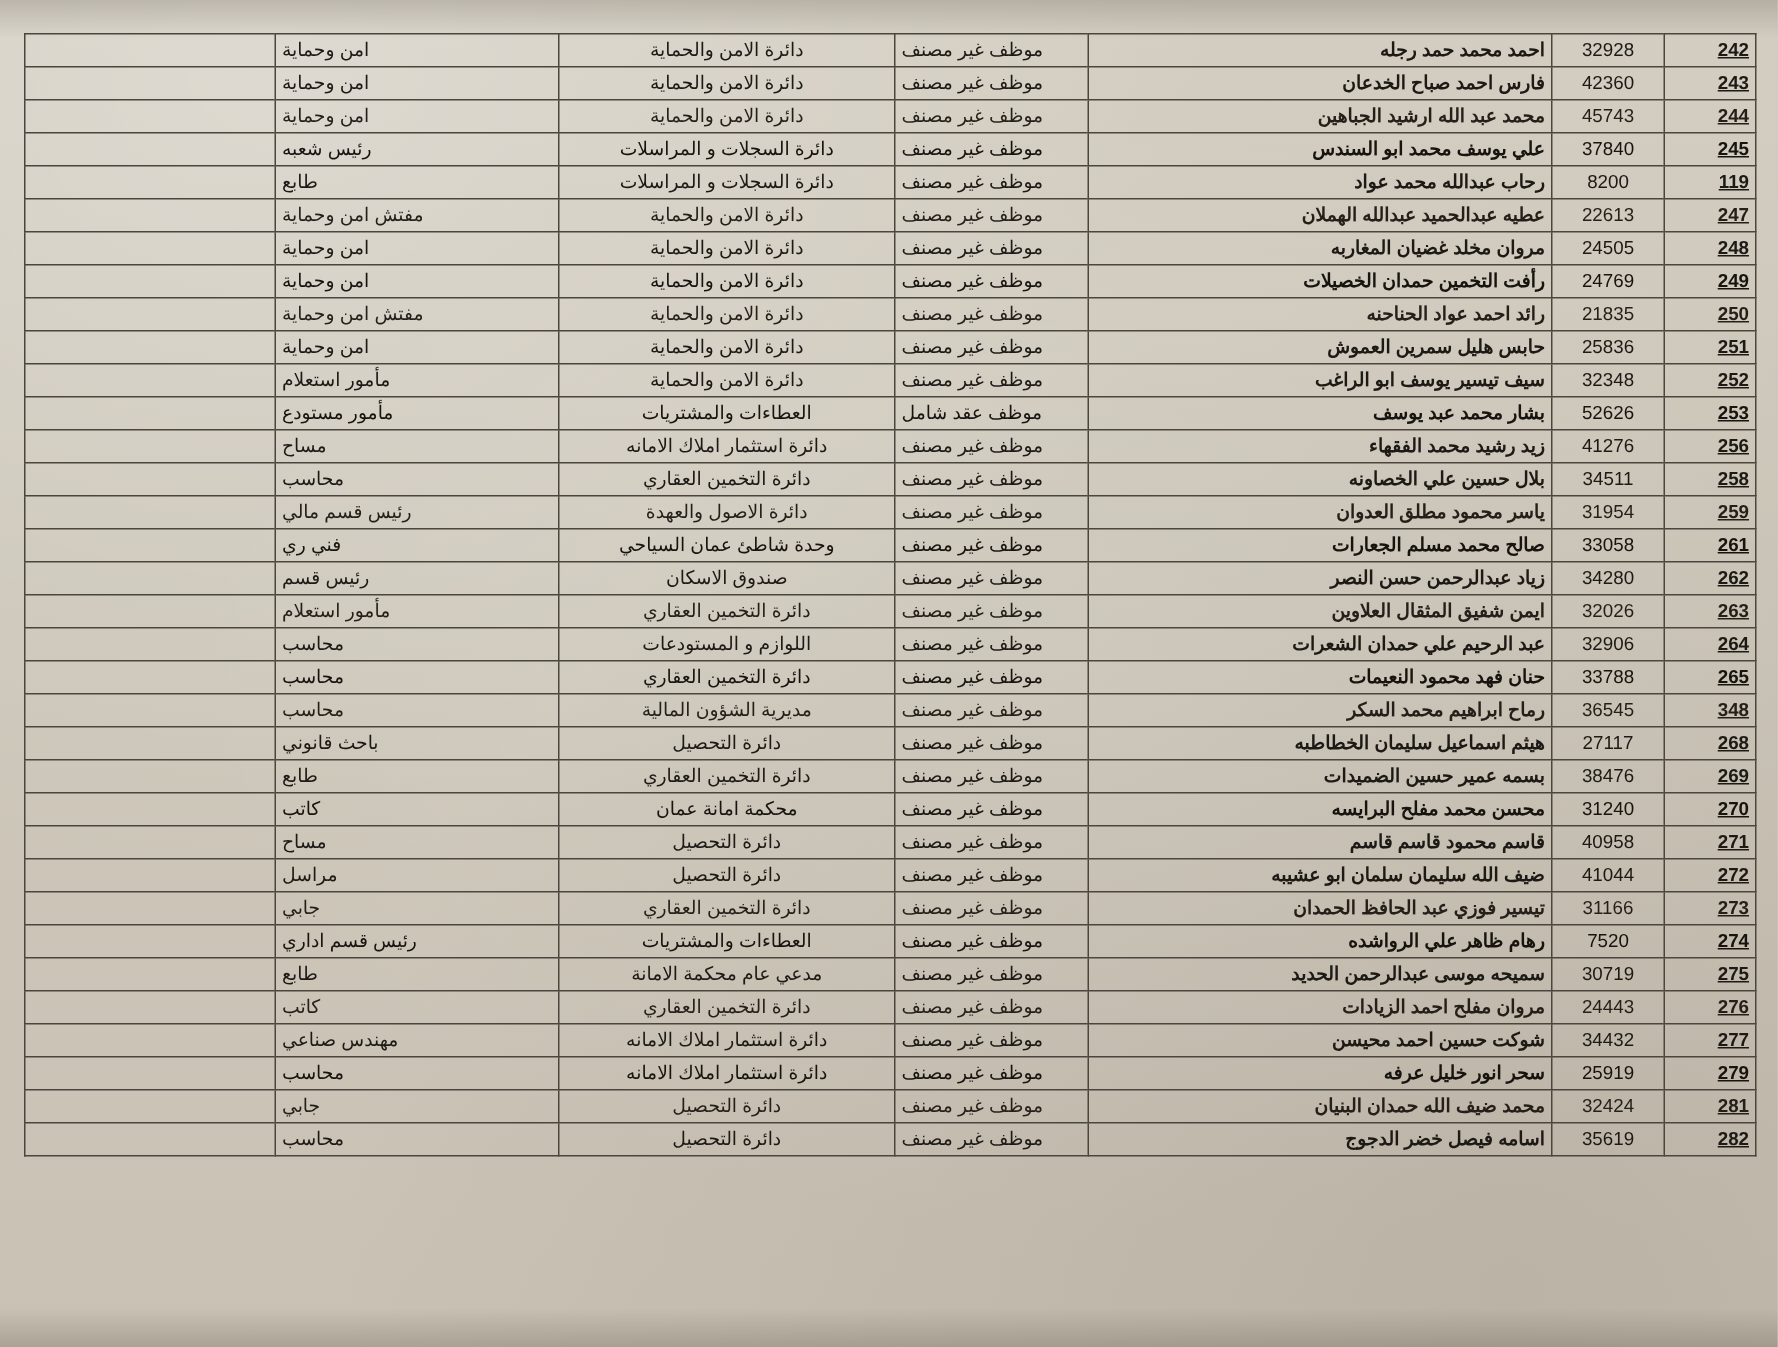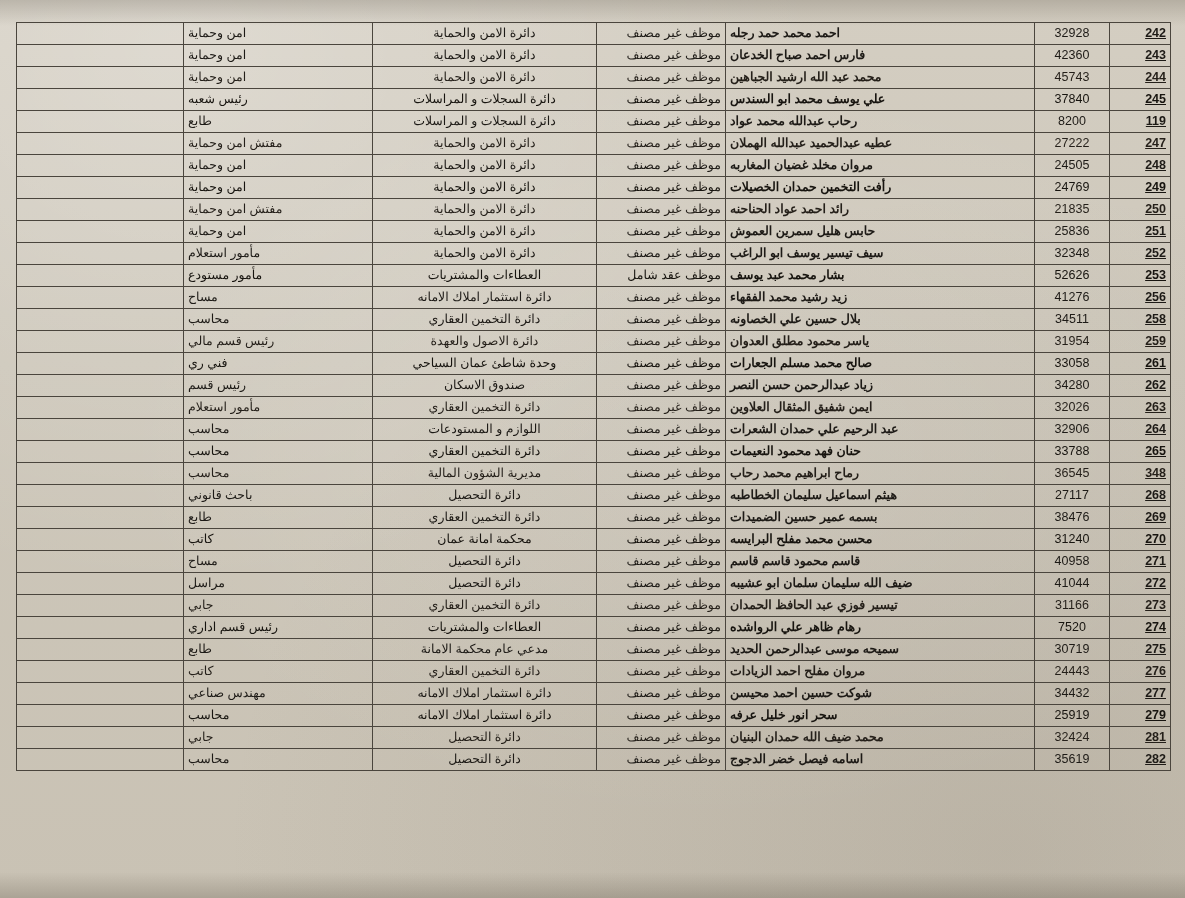--- a/index.html
+++ b/index.html
@@ -62,26 +62,26 @@
     text-decoration: underline;
   }
   td.c-num {
     width: 66px;
     text-align: center;
     font-size: 13px;
     margin-top: 48px;
   }
   td.c-name {
     width: 300px;
-    text-align: left;
+    text-align: right;
     font-weight: bold;
   }
   td.c-cat {
     width: 120px;
-    text-align: right;
+    text-align: left;
     font-size: 12px;
   }
   td.c-dept {
     width: 215px;
     text-align: center;
     font-size: 12.5px;
   }
   td.c-title {
     width: 180px;
     text-align: left;
@@ -154,21 +154,21 @@
             <td class="c-seq">119</td>
             <td class="c-num">8200</td>
             <td class="c-name">رحاب عبدالله محمد عواد</td>
             <td class="c-cat">موظف غير مصنف</td>
             <td class="c-dept">دائرة السجلات و المراسلات</td>
             <td class="c-title">طابع</td>
             <td class="c-tail"></td>
           </tr>
           <tr class="row">
             <td class="c-seq">247</td>
-            <td class="c-num">27222</td>
+            <td class="c-num">22613</td>
             <td class="c-name">عطيه عبدالحميد عبدالله الهملان</td>
             <td class="c-cat">موظف غير مصنف</td>
             <td class="c-dept">دائرة الامن والحماية</td>
             <td class="c-title">مفتش امن وحماية</td>
             <td class="c-tail"></td>
           </tr>
           <tr class="row">
             <td class="c-seq">248</td>
             <td class="c-num">24505</td>
             <td class="c-name">مروان مخلد غضيان المغاربه</td>
@@ -290,21 +290,21 @@
             <td class="c-num">33788</td>
             <td class="c-name">حنان فهد محمود النعيمات</td>
             <td class="c-cat">موظف غير مصنف</td>
             <td class="c-dept">دائرة التخمين العقاري</td>
             <td class="c-title">محاسب</td>
             <td class="c-tail"></td>
           </tr>
           <tr class="row">
             <td class="c-seq">348</td>
             <td class="c-num">36545</td>
-            <td class="c-name">رماح ابراهيم محمد رحاب</td>
+            <td class="c-name">رماح ابراهيم محمد السكر</td>
             <td class="c-cat">موظف غير مصنف</td>
             <td class="c-dept">مديرية الشؤون المالية</td>
             <td class="c-title">محاسب</td>
             <td class="c-tail"></td>
           </tr>
           <tr class="row">
             <td class="c-seq">268</td>
             <td class="c-num">27117</td>
             <td class="c-name">هيثم اسماعيل سليمان الخطاطبه</td>
             <td class="c-cat">موظف غير مصنف</td>

